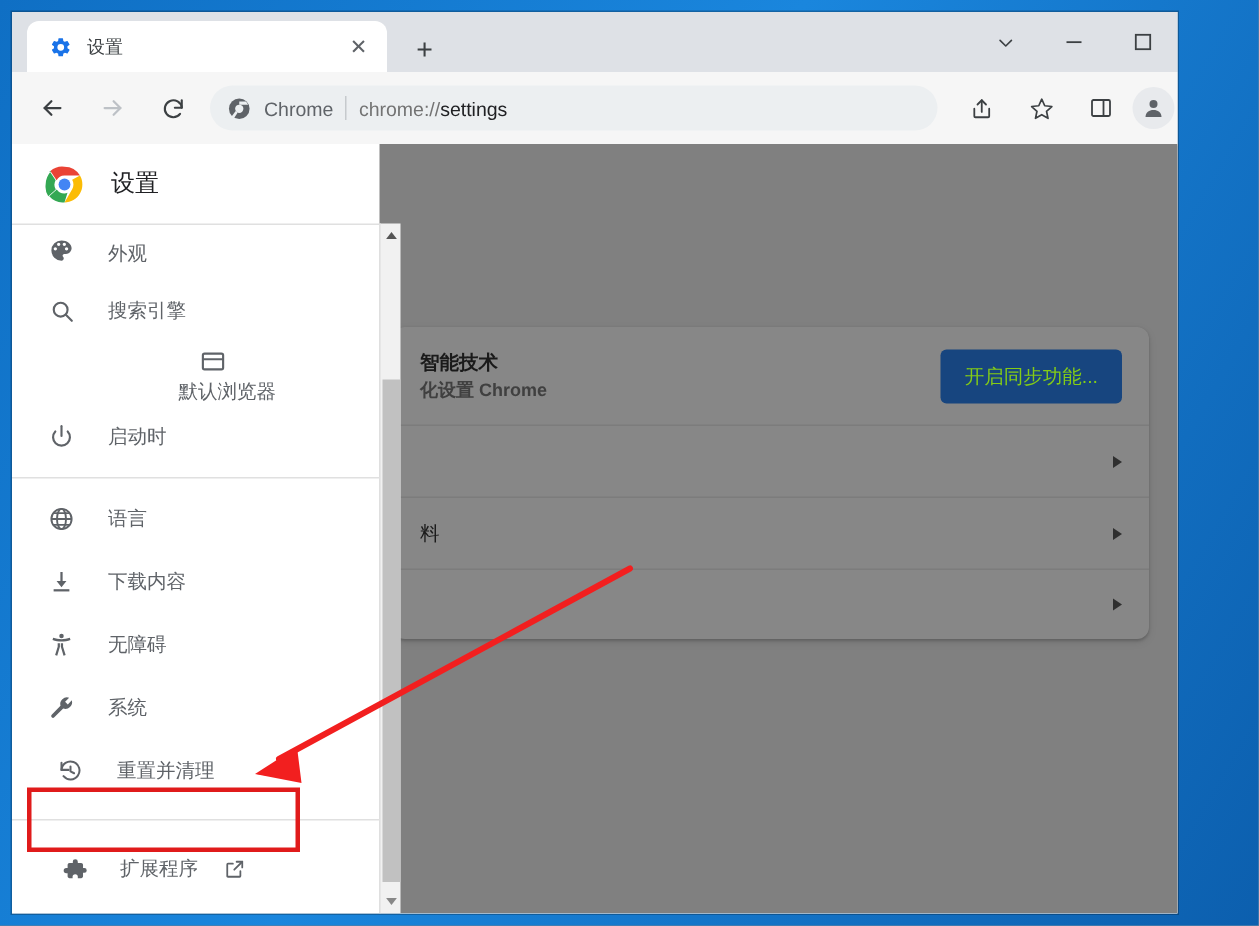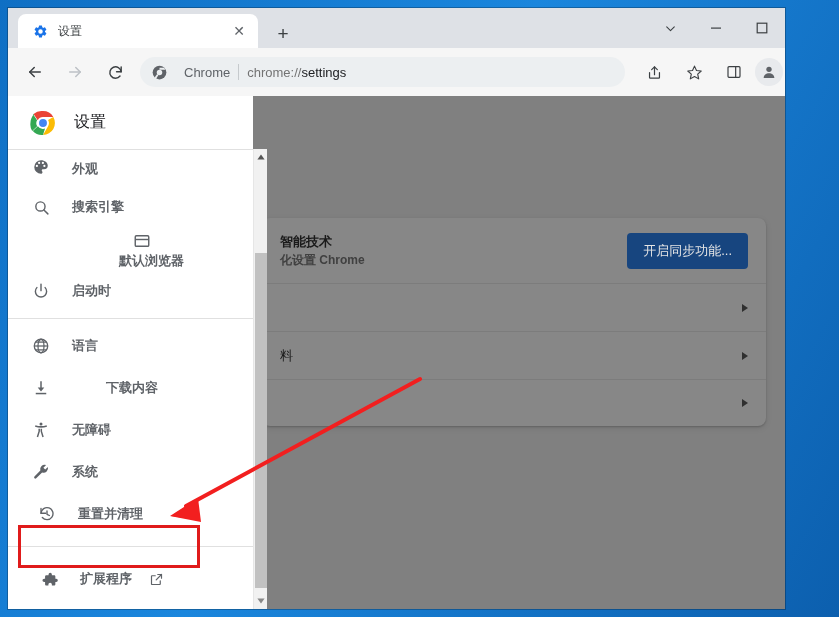--- a/index.html
+++ b/index.html
@@ -67,21 +67,21 @@
     color:#5f6368;border-radius:50%;
   }
   .tb-btn.first{margin-left:10px;}
   .tb-btn.disabled{color:#bdc1c6;}
   #omnibox{
     flex:1;height:30px;margin:0 6px 0 8px;background:#eceff1;border-radius:15px;
     display:flex;align-items:center;min-width:0;
   }
   #omnibox .chromeicon{margin-left:12px;flex:0 0 auto;display:flex;}
   #omnibox .scheme{
-    margin-left:17px;font-size:13px;color:#5f6368;white-space:nowrap;text-align:center;
+    margin-left:9px;font-size:13px;color:#5f6368;white-space:nowrap;text-align:center;
   }
   #omnibox .divider{
     margin:0 8px;width:1px;height:16px;background:#c6cacd;flex:0 0 auto;
   }
   #omnibox .url{
     font-size:13px;color:#202124;white-space:nowrap;overflow:hidden;
   }
   #omnibox .url .dim{color:#737373;}
   .tb-right{display:flex;align-items:center;flex:0 0 auto;padding-right:4px;}
   .avatar{
@@ -117,21 +117,21 @@
     padding:0 18px;
   }
   #row-sync{height:66px;}
   #row-a{height:48px;}
   #row-b{height:48px;}
   #row-c{height:46px;border-bottom:none;}
   .sync-text{flex:1;min-width:0;font-weight:bold;}
   .sync-line1{font-size:13px;color:#1a1a1a;line-height:18px;white-space:nowrap;}
   .sync-line2{font-size:12px;color:#404040;line-height:18px;white-space:nowrap;}
   .sync-btn{
-    flex:0 0 auto;background:#17457f;color:#e5e5e5;
+    flex:0 0 auto;background:#17457f;color:#84cc16;
     font-size:13px;border-radius:4px;padding:9px 16px;white-space:nowrap;
   }
   .row-label{flex:1;font-size:13px;color:#1a1a1a;white-space:nowrap;}
   .row-arrow{
     flex:0 0 auto;width:0;height:0;
     border-left:6px solid #2f2f2f;
     border-top:4.5px solid transparent;border-bottom:4.5px solid transparent;
   }
   
   #sidebar{
@@ -140,21 +140,21 @@
   }
   #sb-header{
     height:53px;display:flex;align-items:center;
     border-bottom:1px solid #e0e0e0;
   }
   #sb-header .logo{margin-left:22px;width:26px;height:26px;flex:0 0 auto;}
   #sb-header .title{margin-left:18px;font-size:16px;color:#202124;}
   #sb-list{position:relative;height:459px;}
   .sb-item{
     position:relative;height:38px;display:flex;align-items:center;
-    padding-left:22px;box-sizing:border-box;font-weight:bold;
+    padding-left:22px;box-sizing:border-box;
   }
   .sb-icon{
     width:22px;height:22px;flex:0 0 auto;color:#5f6368;
     display:flex;align-items:center;justify-content:center;
   }
   .sb-label{
     margin-left:20px;font-size:13px;color:#5f6368;white-space:nowrap;
   }
   .sb-ext-icon{
     margin-left:16px;width:16px;height:16px;color:#5f6368;
@@ -396,21 +396,21 @@
                 <circle cx="12" cy="12" r="9"></circle>
                 <ellipse cx="12" cy="12" rx="4" ry="9"></ellipse>
                 <line x1="3" y1="12" x2="21" y2="12"></line>
                 <line x1="4.6" y1="6.8" x2="19.4" y2="6.8"></line>
                 <line x1="4.6" y1="17.2" x2="19.4" y2="17.2"></line>
               </svg>
           </span>
           <span class="sb-label">语言</span>
         </div>
 
-        <div class="sb-item" style="margin-top:4px;gap:34px;">
+        <div class="sb-item" style="margin-top:4px;">
           <span class="sb-icon">
             <svg width="18" height="18" viewBox="0 0 24 24" fill="#5f6368">
                 <path d="M11 3h2v8.2h3.4L12 16.6 7.6 11.2H11z"></path>
                 <rect x="5" y="18.4" width="14" height="2"></rect>
               </svg>
           </span>
           <span class="sb-label">下载内容</span>
         </div>
 
         <div class="sb-item" style="margin-top:4px;">

